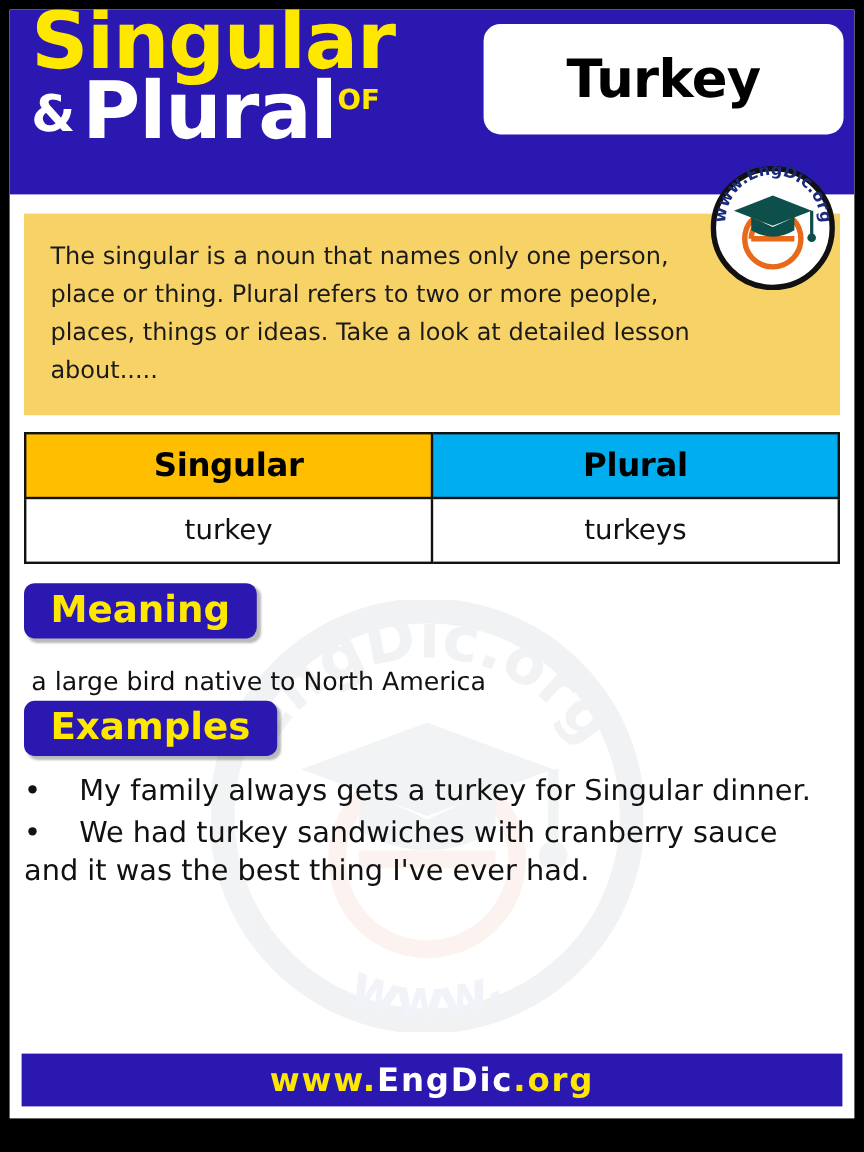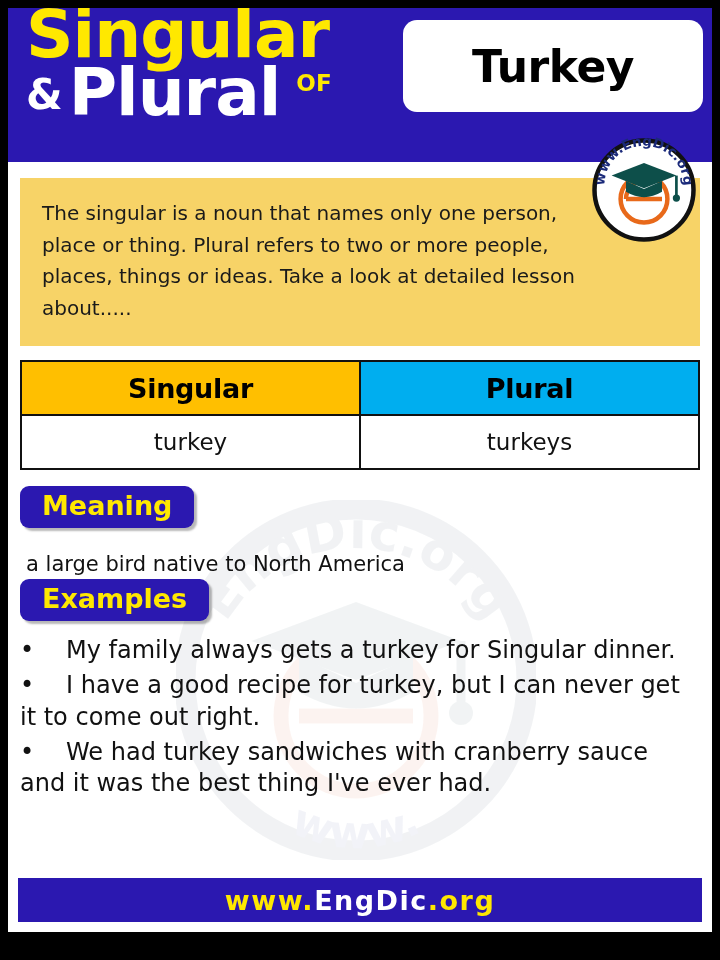--- a/index.html
+++ b/index.html
@@ -76,21 +76,21 @@
     font-weight: bold;
     color: #ffffff;
     letter-spacing: -1px;
     margin-left: 6px;
   }
   .of {
     font-size: 23px;
     font-weight: bold;
     color: #ffe800;
     vertical-align: 24px;
-    margin-left: 16px;
+    margin-left: 1px;
   }
 
   .word-pill {
     position: absolute;
     right: 9px;
     top: 12px;
     width: 300px;
     height: 92px;
     background: #ffffff;
     border-radius: 14px;
@@ -181,21 +181,21 @@
     font-size: 23px;
     color: #111111;
     background: rgba(255,255,255,0.0);
   }
 
   
   .badge {
     display: inline-block;
     background: #2b18b0;
     color: #ffe800;
-    font-size: 27px;
+    font-size: 31px;
     font-weight: bold;
     padding: 5px 22px 7px 22px;
     border-radius: 9px;
     box-shadow: 3px 3px 2px rgba(0,0,0,0.28);
     line-height: 1.1;
   }
   .meaning-badge-wrap { margin-top: 16px; }
   .examples-badge-wrap { }
 
   .meaning-text {
@@ -336,21 +336,20 @@
         <div class="meaning-badge-wrap">
           <span class="badge">Meaning</span>
         </div>
         <div class="meaning-text">a large bird native to North America</div>
 
         <div class="examples-badge-wrap">
           <span class="badge">Examples</span>
         </div>
         <ul class="examples-list">
           <li><span class="bullet">•</span><span>My family always gets a turkey for Singular dinner.</span></li>
-          <li><span class="bullet">•</span><span>I have a good recipe for turkey, but I can never get it to come out right.</span></li>
           <li><span class="bullet">•</span><span>We had turkey sandwiches with cranberry sauce and it was the best thing I've ever had.</span></li>
         </ul>
 
       </div>
     </div>
 
     <div class="footer">
       <div class="footer-text">
         <span class="f-yellow">www.</span><span class="f-white">EngDic</span><span class="f-yellow">.org</span>
       </div>

